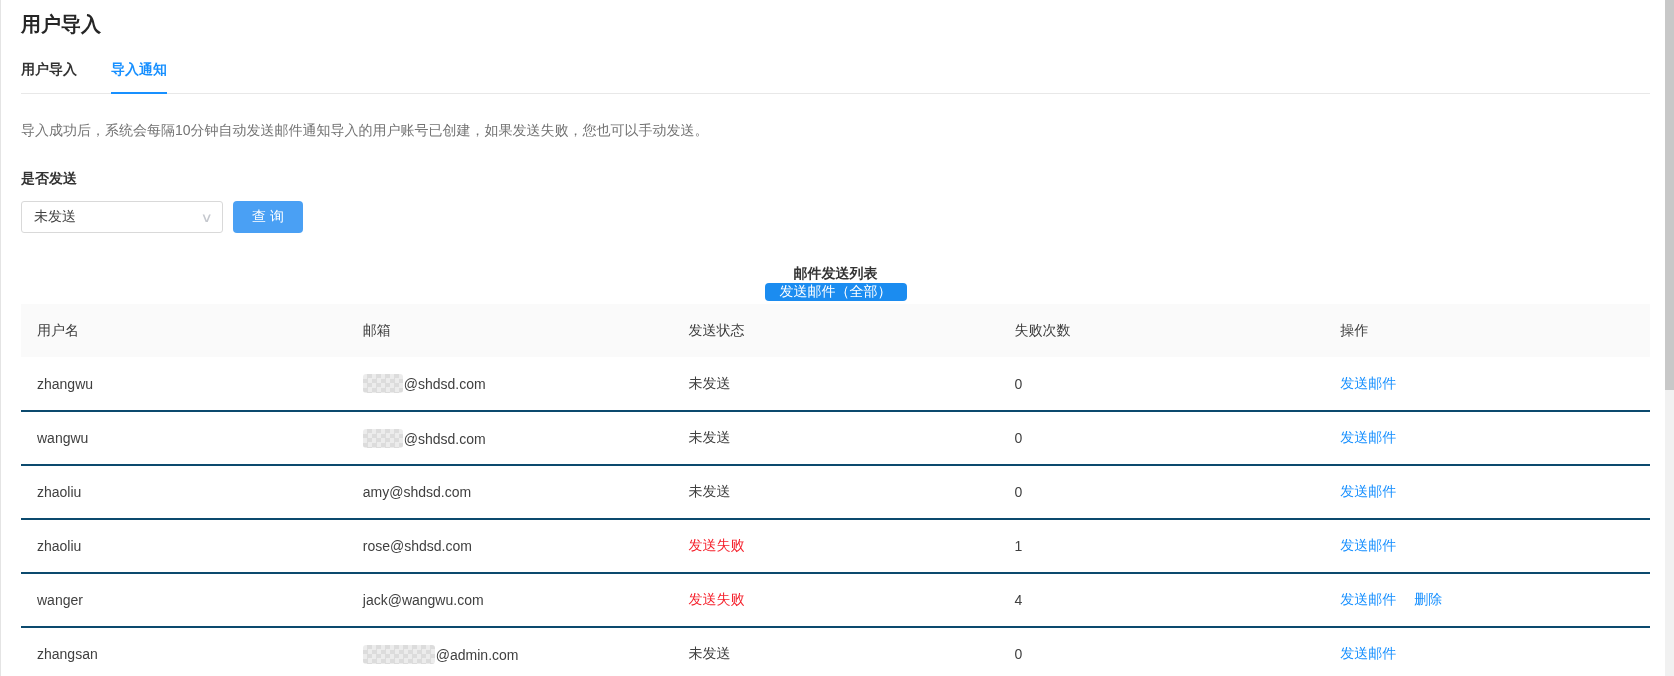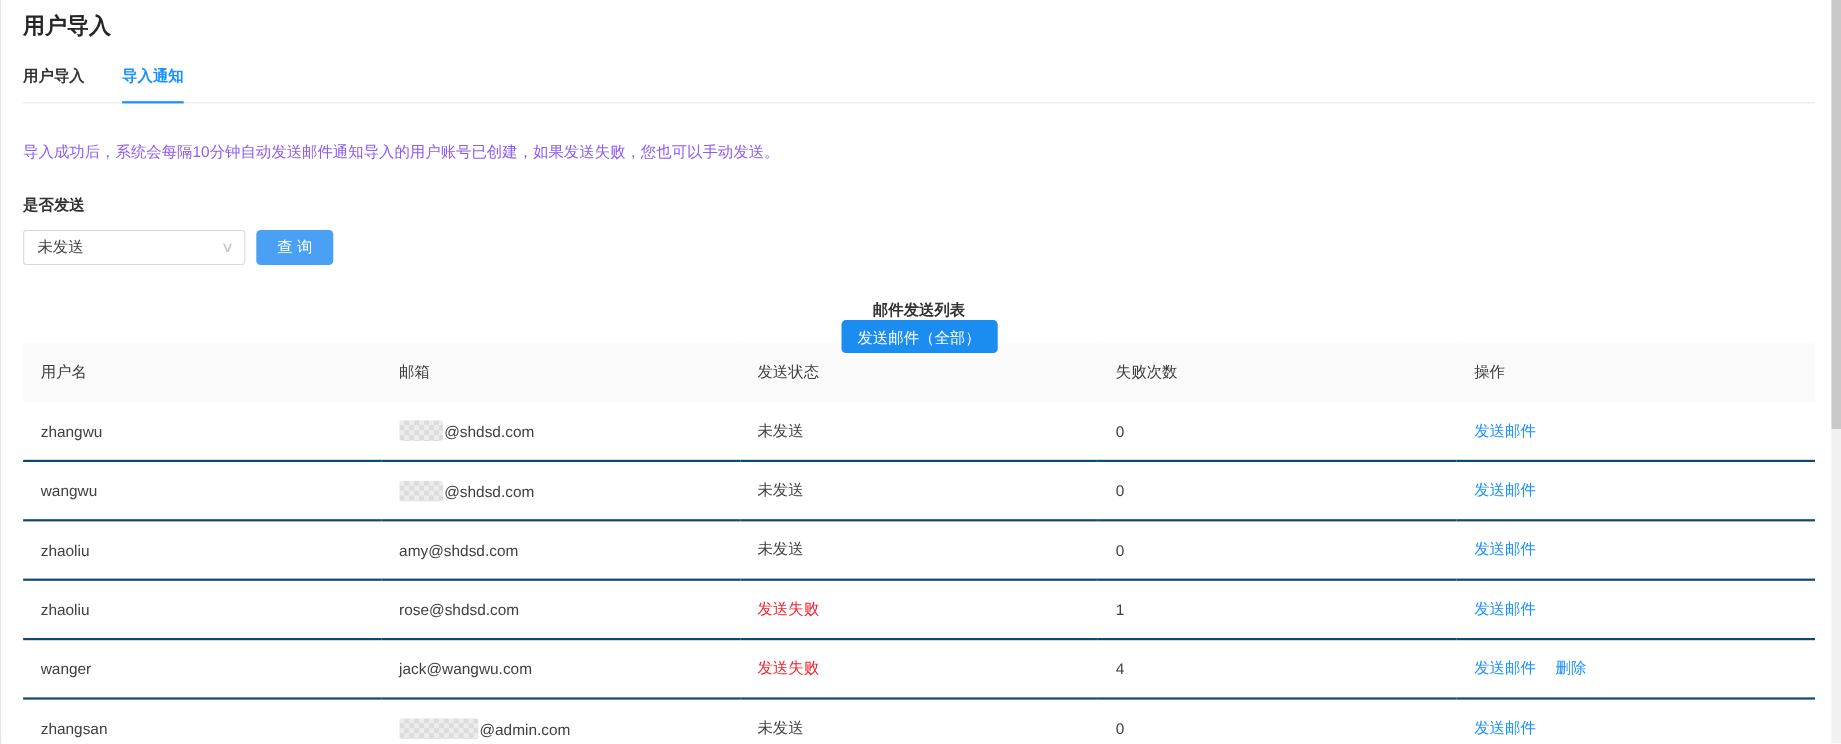--- a/index.html
+++ b/index.html
@@ -31,21 +31,21 @@
   .tab {
     padding-bottom: 13px;
     color: #333;
     cursor: pointer;
     font-weight: 600;
     border-bottom: 2px solid transparent;
     margin-bottom: -1px;
   }
   .tab.active { color: #1890ff; border-bottom-color: #1890ff; }
 
-  .desc { margin-top: 36px; color: #8b5cf6; }
+  .desc { margin-top: 28px; color: #737373; }
 
   .filter-label { margin-top: 30px; color: #333; font-weight: 600; }
 
   .filter-row { margin-top: 13px; display: flex; align-items: center; }
   .select {
     width: 202px; height: 32px;
     border: 1px solid #d9d9d9;
     border-radius: 3px;
     display: flex; align-items: center; justify-content: space-between;
     padding: 0 10px 0 12px;
@@ -62,21 +62,21 @@
     cursor: pointer;
     font-family: inherit;
   }
   .btn-query {
     margin-left: 10px;
     width: 70px; height: 32px;
     background: #4aa0f4;
   }
   .btn-send-all {
     height: 30px;
-    padding: 8px 15px;
+    padding: 0 15px;
     background: #1b8cf0;
   }
 
   .list-header {
     margin-top: 32px;
     display: flex; justify-content: space-between; align-items: center;
     height: 32px;
     flex-direction: column;
   }
   .list-title { color: #333; font-weight: 600; }

